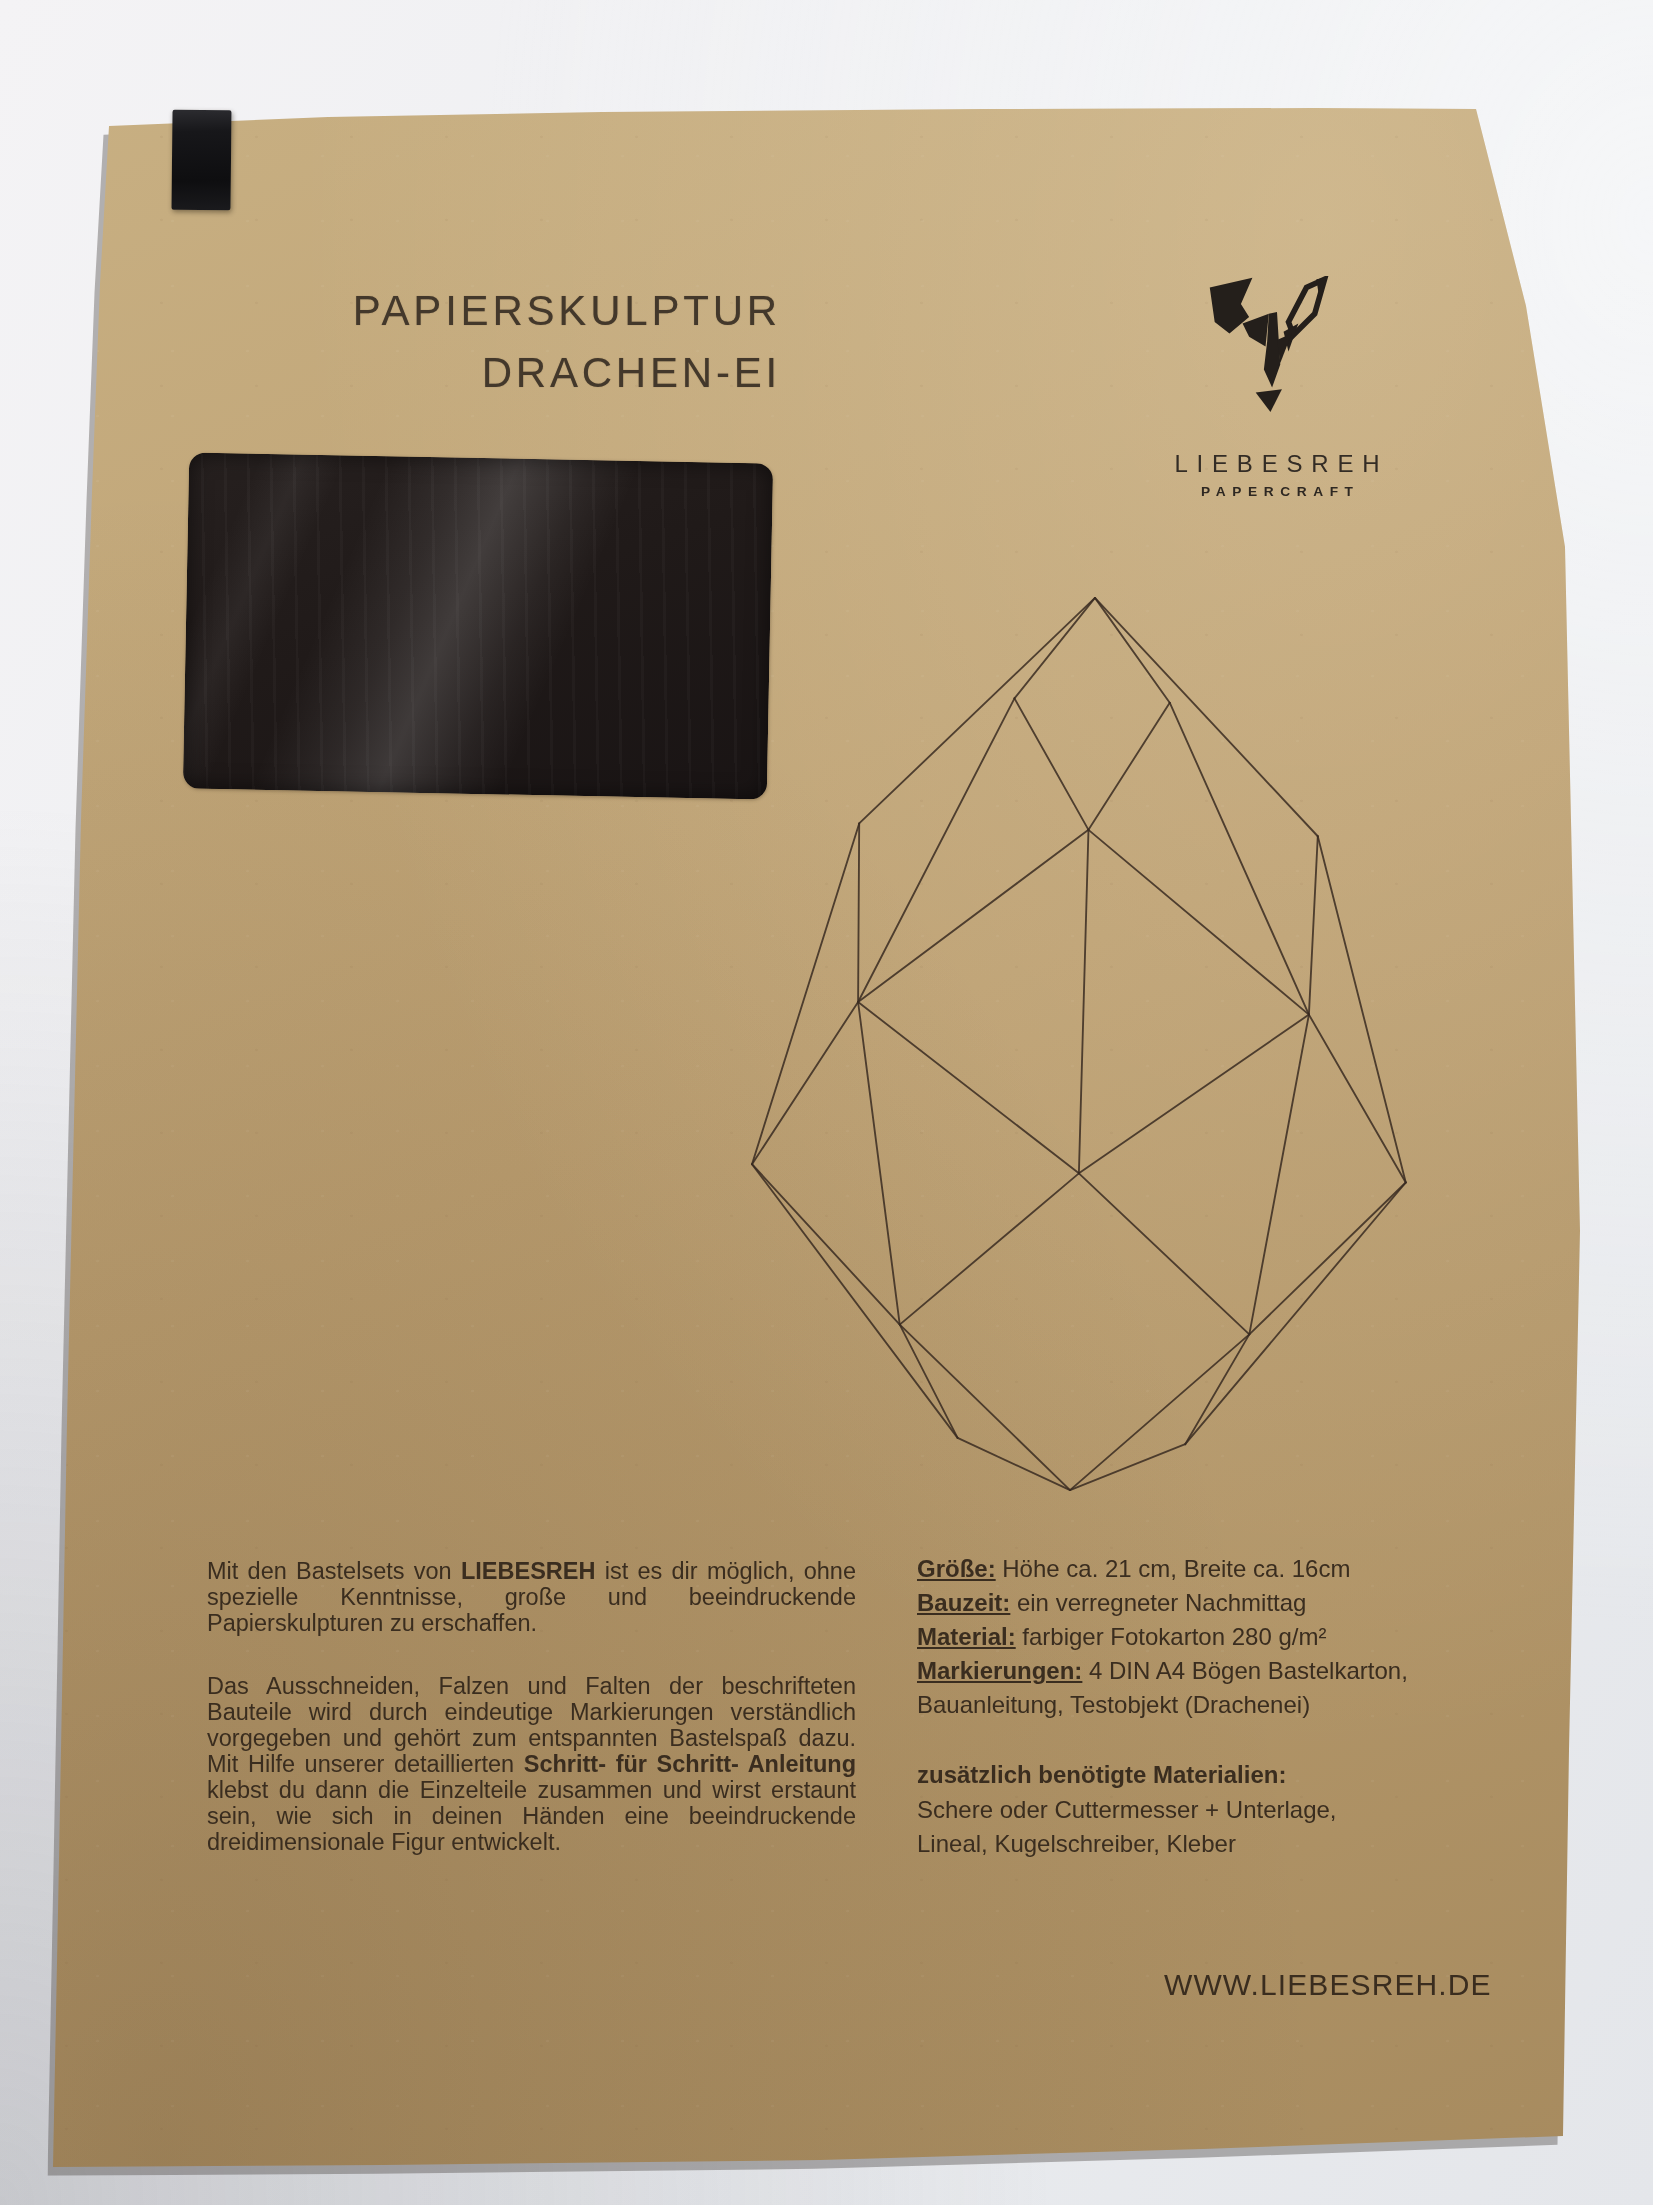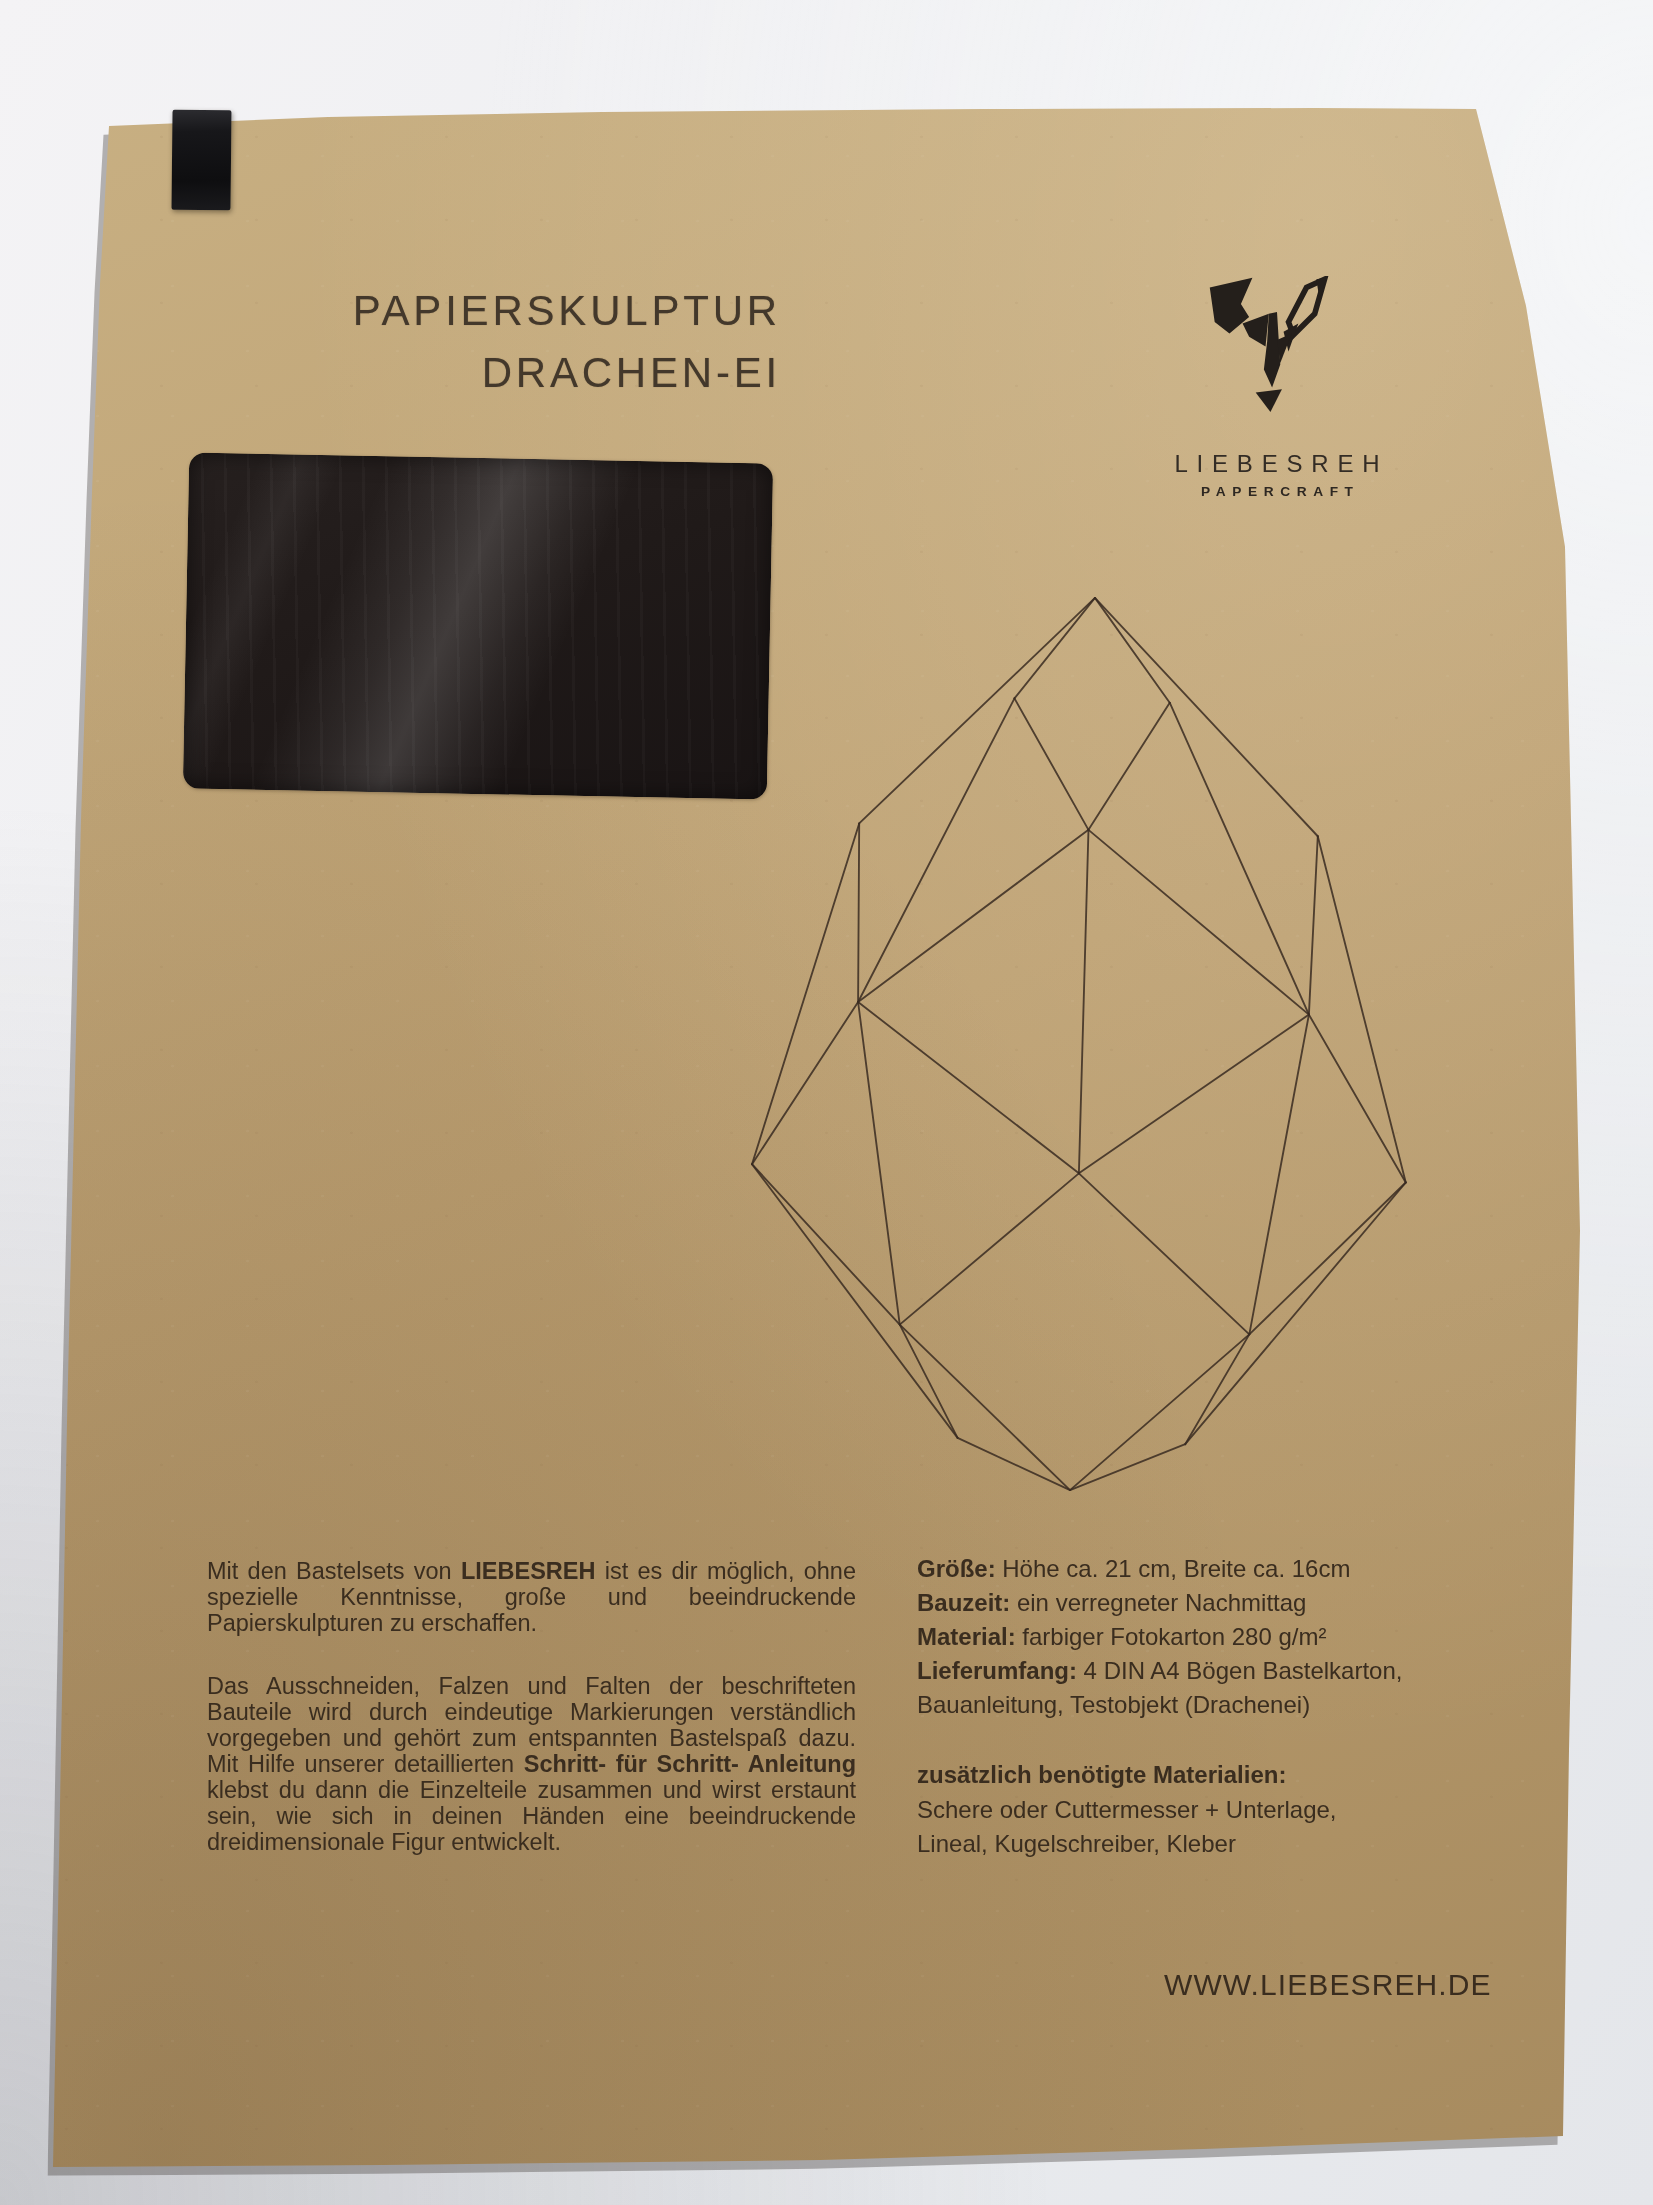--- a/index.html
+++ b/index.html
@@ -95,21 +95,21 @@
     text-align:justify;
   }
   .col-left p + p{margin-top:37px;}
   .b{font-weight:700;}
 
   .col-right{
     position:absolute;left:917px;top:1552px;width:624px;
     font-size:24px;line-height:34px;color:#3a2d1f;
   }
   .spec-line .lbl{font-weight:700;}
-  .spec-line .lbl:not(:empty){margin-right:6.6px;}
+  .spec-line .lbl:not(:empty){margin-right:6.6px;text-decoration:underline;}
   .materials{margin-top:36px;}
   .materials-heading{font-weight:700;}
   .materials-line{line-height:34px;}
   .materials-line.first{margin-top:1.1px;}
 
   .website{
     position:absolute;left:1164px;top:1968px;
     font-size:30px;letter-spacing:1.1px;color:#3a2d1f;white-space:nowrap;
   }
 </style>
@@ -191,21 +191,21 @@
       <div class="spec-line">
         <span class="lbl">Größe:</span><span>Höhe ca. 21 cm, Breite ca. 16cm</span>
       </div>
       <div class="spec-line">
         <span class="lbl">Bauzeit:</span><span>ein verregneter Nachmittag</span>
       </div>
       <div class="spec-line">
         <span class="lbl">Material:</span><span>farbiger Fotokarton 280 g/m²</span>
       </div>
       <div class="spec-line">
-        <span class="lbl">Lieferumfang:</span><span>4 DIN A4 Bögen Bastelkarton,</span>
+        <span class="lbl">Markierungen:</span><span>4 DIN A4 Bögen Bastelkarton,</span>
       </div>
       <div class="spec-line">
         <span class="lbl"></span><span>Bauanleitung, Testobjekt (Drachenei)</span>
       </div>
 
       <div class="materials">
         <div class="materials-heading">zusätzlich benötigte Materialien:</div>
         <div class="materials-line first">Schere oder Cuttermesser + Unterlage,</div>
         <div class="materials-line">Lineal, Kugelschreiber, Kleber</div>
       </div>

